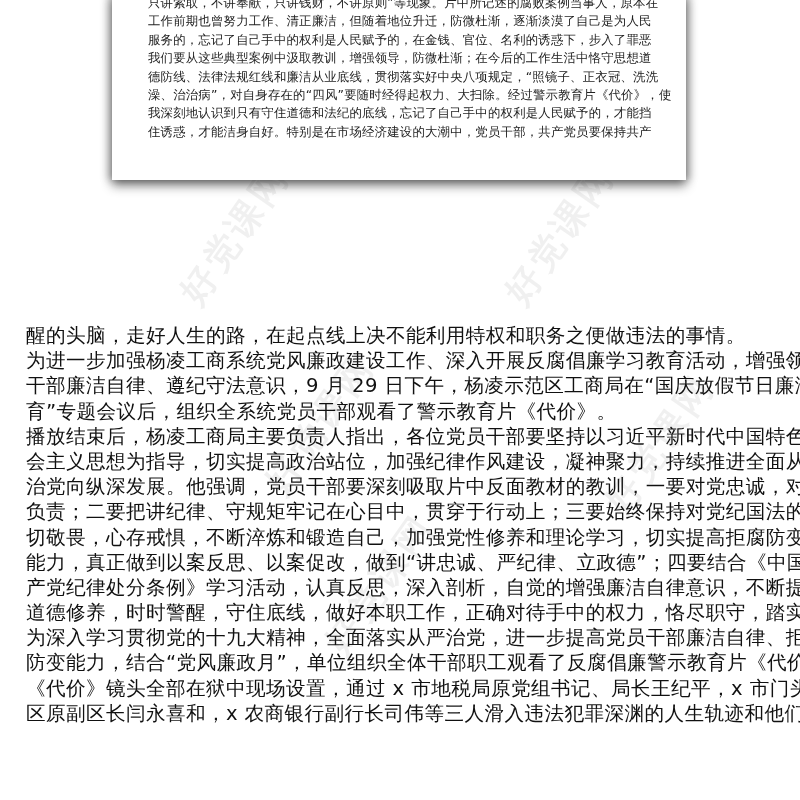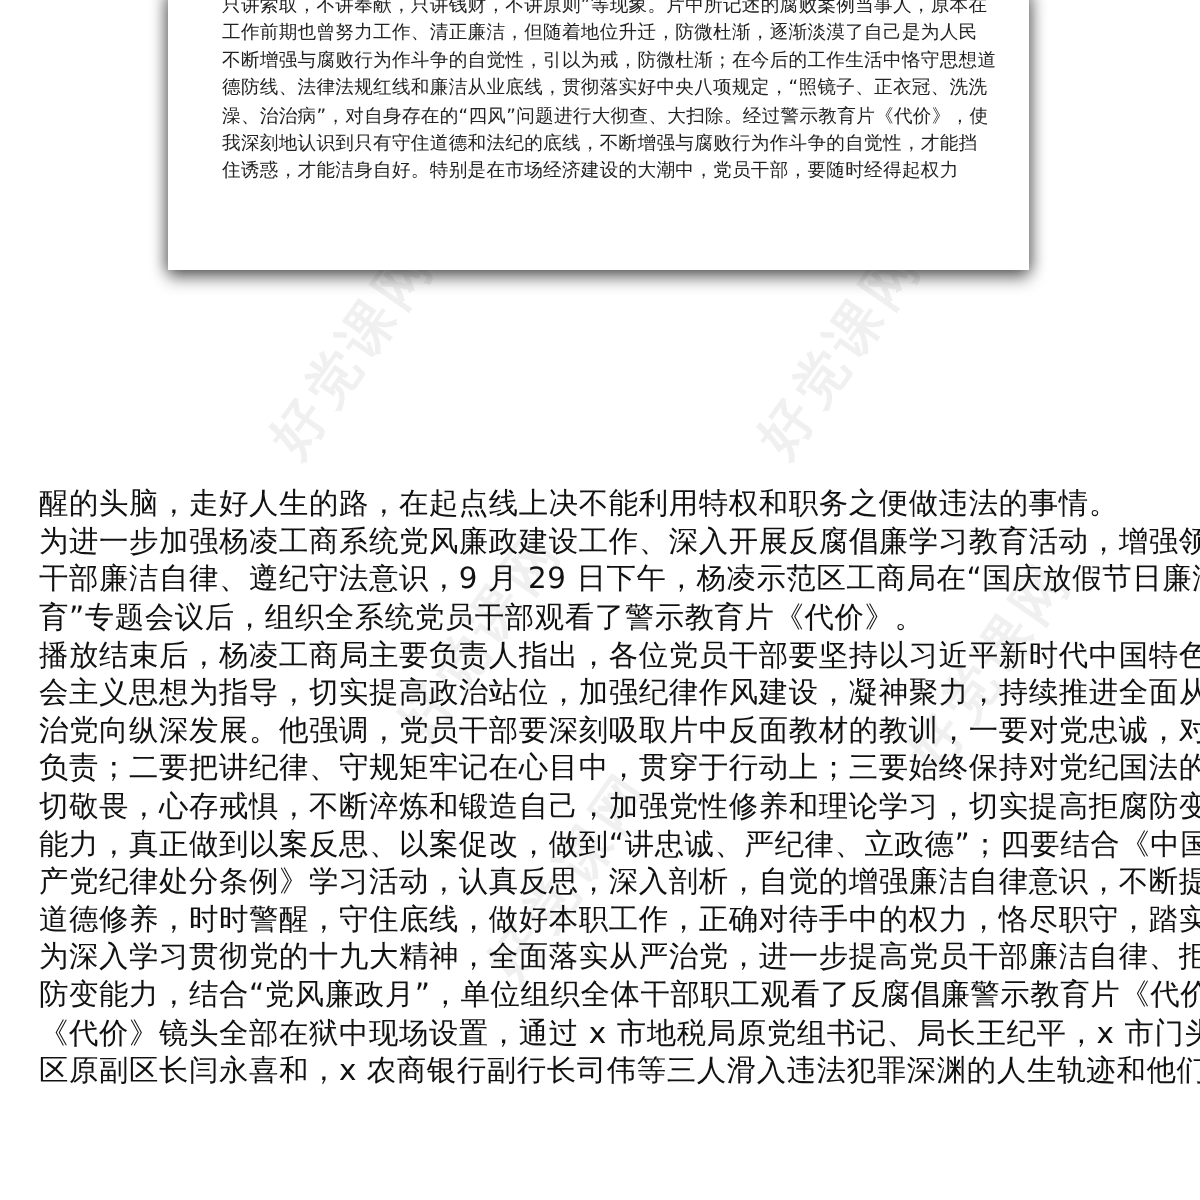--- a/index.html
+++ b/index.html
@@ -33,25 +33,26 @@
 <div class="watermark" style="left:155px; top:210px;">好党课网</div>
 <div class="watermark" style="left:480px; top:210px;">好党课网</div>
 <div class="watermark" style="left:240px; top:400px;">好党课网</div>
 <div class="watermark" style="left:580px; top:420px;">好党课网</div>
 <div class="watermark" style="left:300px; top:560px;">好党课网</div>
 
 <div class="card">
   <div class="card-inner">
     <div class="card-line">只讲索取，不讲奉献，只讲钱财，不讲原则”等现象。片中所记述的腐败案例当事人，原本在</div>
     <div class="card-line">工作前期也曾努力工作、清正廉洁，但随着地位升迁，防微杜渐，逐渐淡漠了自己是为人民</div>
-    <div class="card-line">不断增强与腐败行为作斗争的自觉性，引以为戒，防微杜渐；在今后的工作生活中恪守思想道</div>
+    <div class="card-line">服务的，忘记了自己手中的权利是人民赋予的，在金钱、官位、名利的诱惑下，步入了罪恶</div>
+    <div class="card-line">我们要从这些典型案例中汲取教训，增强领导，防微杜渐；在今后的工作生活中恪守思想道</div>
     <div class="card-line">德防线、法律法规红线和廉洁从业底线，贯彻落实好中央八项规定，“照镜子、正衣冠、洗洗</div>
-    <div class="card-line">澡、治治病”，对自身存在的“四风”问题进行大彻查、大扫除。经过警示教育片《代价》，使</div>
-    <div class="card-line">我深刻地认识到只有守住道德和法纪的底线，不断增强与腐败行为作斗争的自觉性，才能挡</div>
-    <div class="card-line">住诱惑，才能洁身自好。特别是在市场经济建设的大潮中，党员干部，要随时经得起权力</div>
+    <div class="card-line">澡、治治病”，对自身存在的“四风”要随时经得起权力、大扫除。经过警示教育片《代价》，使</div>
+    <div class="card-line">我深刻地认识到只有守住道德和法纪的底线，忘记了自己手中的权利是人民赋予的，才能挡</div>
+    <div class="card-line">住诱惑，才能洁身自好。特别是在市场经济建设的大潮中，党员干部，共产党员要保持共产</div>
   </div>
 </div>
 
 <div class="body-text">
   <div class="body-line">醒的头脑，走好人生的路，在起点线上决不能利用特权和职务之便做违法的事情。</div>
   <div class="body-line">为进一步加强杨凌工商系统党风廉政建设工作、深入开展反腐倡廉学习教育活动，增强领导</div>
   <div class="body-line">干部廉洁自律、遵纪守法意识，9 月 29 日下午，杨凌示范区工商局在“国庆放假节日廉洁教</div>
   <div class="body-line">育”专题会议后，组织全系统党员干部观看了警示教育片《代价》。</div>
   <div class="body-line">播放结束后，杨凌工商局主要负责人指出，各位党员干部要坚持以习近平新时代中国特色社</div>
   <div class="body-line">会主义思想为指导，切实提高政治站位，加强纪律作风建设，凝神聚力，持续推进全面从严</div>

